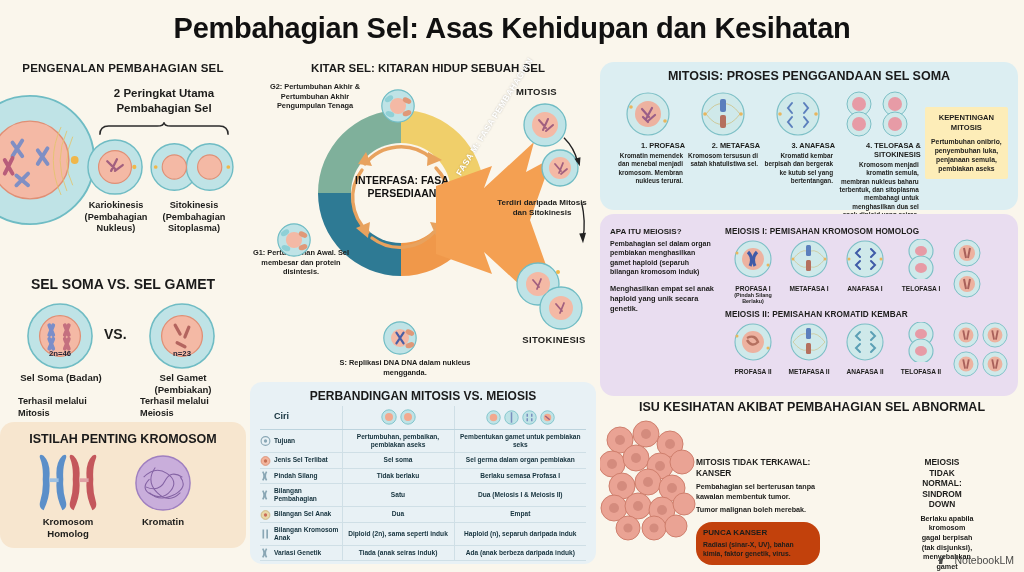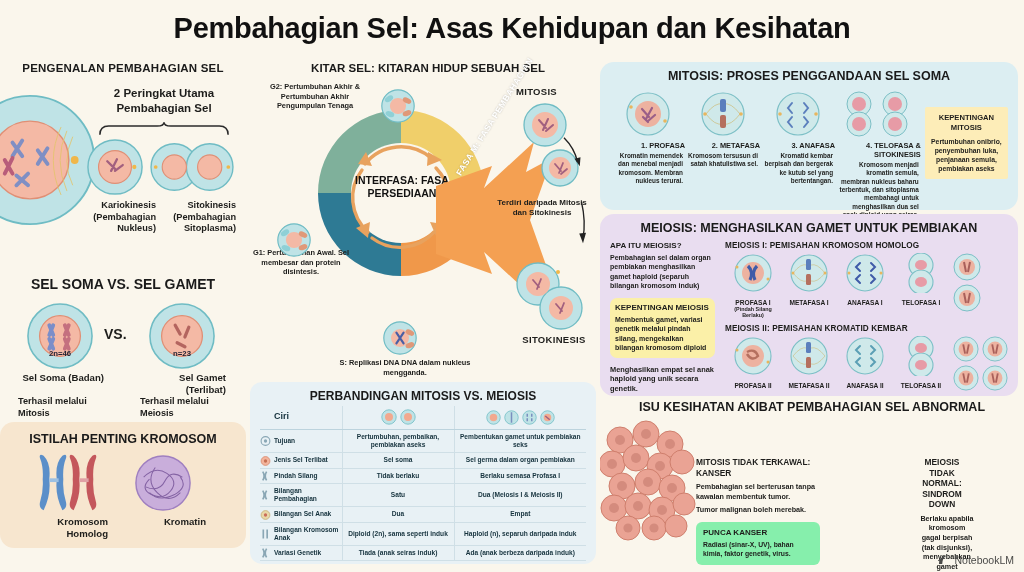--- a/index.html
+++ b/index.html
@@ -27,21 +27,21 @@
 
   .intro-wrap { position: relative; height: 196px; }
   .bigcell { position: absolute; left: -38px; top: 18px; width: 136px; height: 136px; }
   .stages-label {
     position: absolute; left: 84px; top: 12px; width: 160px; text-align: center;
     font-size: 11.5px; font-weight: bold; line-height: 1.3;
   }
   .brace { position: absolute; left: 96px; top: 48px; width: 136px; height: 14px; }
   .karyo { position: absolute; left: 86px; top: 64px; width: 58px; height: 58px; }
   .cyto  { position: absolute; left: 150px; top: 66px; width: 84px; height: 54px; }
-  .cap { position: absolute; font-size: 9.2px; font-weight: bold; text-align: right; line-height: 1.25; }
+  .cap { position: absolute; font-size: 9.2px; font-weight: bold; text-align: center; line-height: 1.25; }
   .cap-karyo { left: 76px; top: 126px; width: 80px; }
   .cap-cyto  { left: 152px; top: 126px; width: 84px; }
 
   .t-soma { font-size: 14px; margin-top: 6px; }
   .soma-row { position: relative; height: 118px; margin-top: 6px; }
   .cellA { position: absolute; left: 26px; top: 4px; width: 68px; height: 68px; }
   .cellB { position: absolute; left: 148px; top: 4px; width: 68px; height: 68px; }
   .vs { position: absolute; left: 104px; top: 28px; font-size: 14px; font-weight: bold; }
   .cap-a { left: 18px; top: 74px; width: 86px; font-size: 9.6px; }
   .cap-b { left: 140px; top: 74px; width: 86px; font-size: 9.6px; }
@@ -142,21 +142,21 @@
   .prod { display: flex; flex-direction: column; gap: 3px; margin-left: 4px; }
   .prod-row2 { display: grid; grid-template-columns: 1fr 1fr; gap: 3px; margin-left: 4px; }
 
   .health-box { position: absolute; left: 600px; top: 400px; width: 424px; height: 168px; }
   .t-hel { font-size: 12.5px; }
   .hel-inner { display: flex; margin-top: 6px; }
   .tumor { width: 92px; position: relative; }
   .hel-mid { width: 128px; padding-left: 4px; }
   .hel-h { font-size: 8.4px; font-weight: bold; line-height: 1.25; margin-top: 37px; }
   .hel-p { font-size: 7.2px; font-weight: bold; line-height: 1.35; margin-top: 4px; }
-  .punca { background: #86efac; border-radius: 6px; padding: 6px 7px; margin-top: 7px; }
+  .punca { background: #c2410c; border-radius: 16px; padding: 6px 7px; margin-top: 7px; }
   .punca-t { font-size: 8px; font-weight: bold; }
   .punca-d { font-size: 6.8px; font-weight: bold; line-height: 1.35; margin-top: 3px; }
   .hel-right { flex: 1; position: relative; text-align: center; }
 
   .brand {
     position: absolute; right: 10px; bottom: 6px; font-size: 10.5px;
     color: #4a4a48; display: flex; align-items: center; gap: 4px;
   }
 </style>
 </head>
@@ -239,21 +239,21 @@
       <div class="vs">VS.</div>
       <svg class="cellB" viewBox="0 0 70 70">
         <circle cx="35" cy="35" r="33" fill="#bfe3e6" stroke="#6fbcc4" stroke-width="1.6"></circle>
         <circle cx="35" cy="35" r="21" fill="#f4b9a5" stroke="#e08f75" stroke-width="1.3"></circle>
         <g stroke="#b4655f" stroke-width="3.4" stroke-linecap="round">
           <path d="M28 24 l5 9 M42 26 l-4 10 M30 42 l8 4"></path>
         </g>
         <text x="35" y="56" font-size="8" font-weight="bold" text-anchor="middle" fill="#223" font-family="Liberation Sans, sans-serif">n=23</text>
       </svg>
       <div class="cap cap-a">Sel Soma (Badan)</div>
-      <div class="cap cap-b">Sel Gamet (Terlibat)</div>
+      <div class="cap cap-b">Sel Gamet (Pembiakan)</div>
       <div class="sub-a">Terhasil melalui Mitosis</div>
       <div class="sub-b">Terhasil melalui Meiosis</div>
     </div>
 
     <div class="chromo-box">
       <div class="sec-title t-chromo">ISTILAH PENTING KROMOSOM</div>
       <div class="chromo-imgs">
         <svg class="homolog" viewBox="0 0 64 66">
           <g fill="#5b8fc9">
             <path d="M6 4 q8 8 6 25 q2 17 -6 33 q-5-2-4-8 q4-12 3-25 q1-13 -3-23 q-1-5 4-2z"></path>
@@ -570,29 +570,24 @@
       </div>
 
       <div class="kep-mit">
         <div class="kep-t">KEPENTINGAN MITOSIS</div>
         <div class="kep-d">Pertumbuhan onibrio, penyembuhan luka, penjanaan semula, pembiakan aseks</div>
       </div>
     </div>
   </div>
 
   <div class="meiosis-box">
-    <div class="sec-title t-mei">MEIOSIS: MENGHASILKAN GAMET UNTUK PEMBIAKAN</div>
     <div class="mei-inner">
       <div class="mei-left">
         <div class="mei-q">APA ITU MEIOSIS?</div>
         <div class="mei-a">Pembahagian sel dalam organ pembiakan menghasilkan gamet haploid (separuh bilangan kromosom induk)</div>
-        <div class="kep-mei">
-          <div class="mei-q">KEPENTINGAN MEIOSIS</div>
-          <div class="mei-a">Membentuk gamet, variasi genetik melalui pindah silang, mengekalkan bilangan kromosom diploid</div>
-        </div>
         <div class="mei-foot">Menghasilkan empat sel anak haploid yang unik secara genetik.</div>
       </div>
 
       <div class="mei-right">
         <div class="mei-sub">MEIOSIS I: PEMISAHAN KROMOSOM HOMOLOG</div>
         <div class="phase-row">
           <div class="phase">
             <svg width="40" height="40" viewBox="0 0 40 40">
               <circle cx="20" cy="20" r="18" fill="#cfe9ea" stroke="#7cbfc6" stroke-width="1.1"></circle>
               <circle cx="20" cy="20" r="11" fill="#edb2a0"></circle>

